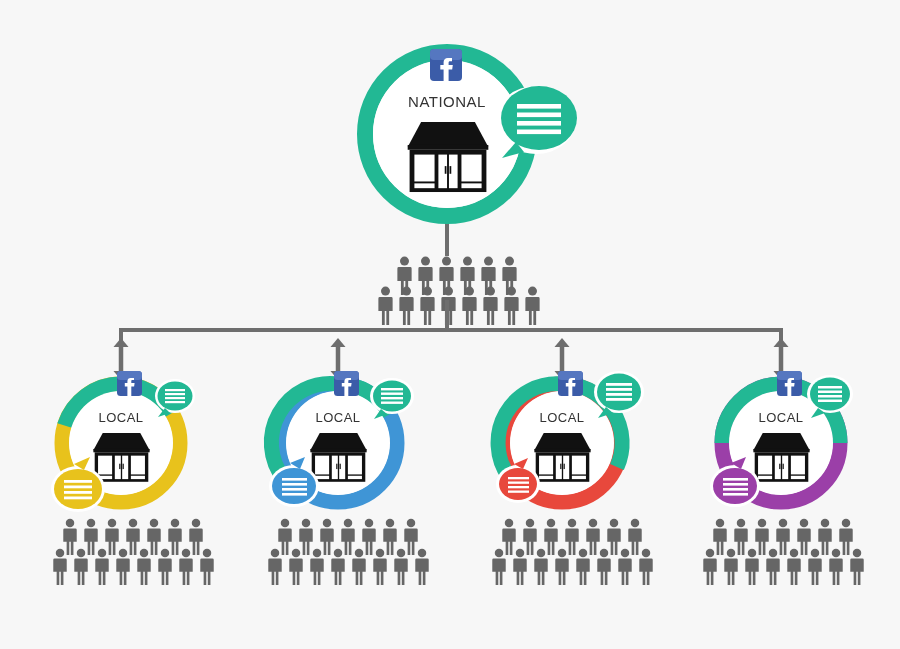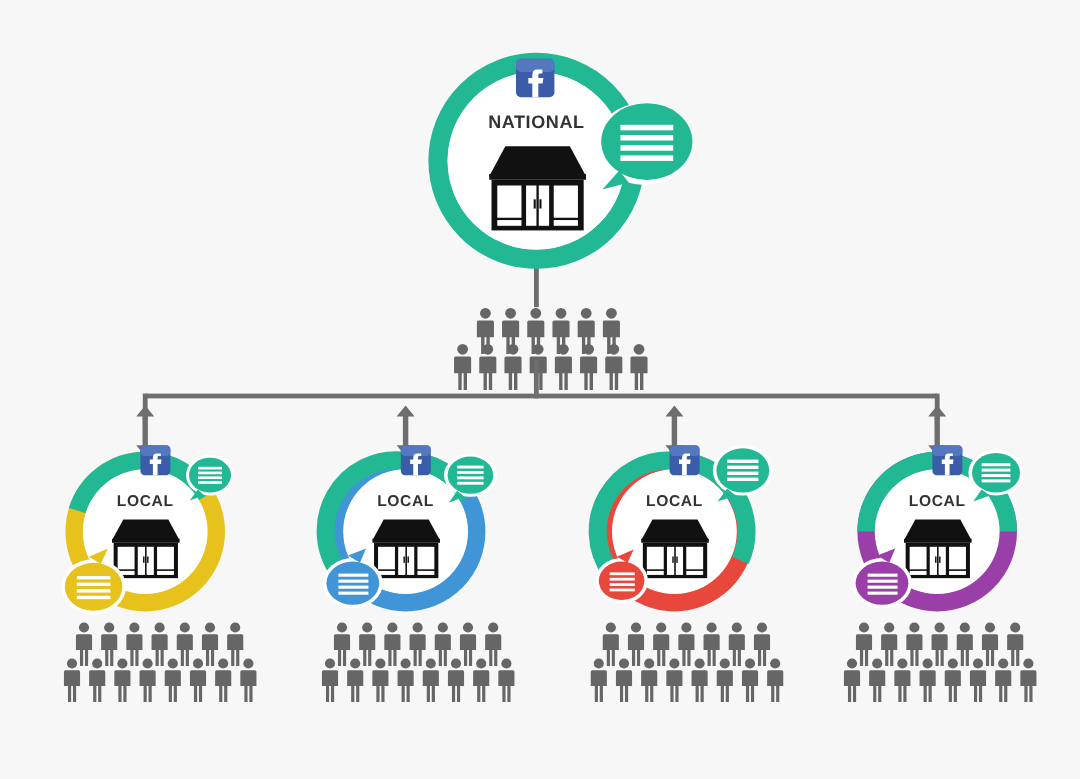--- a/index.html
+++ b/index.html
@@ -12,21 +12,20 @@
     height: 649px;
     position: relative;
     overflow: hidden;
     font-family: "Liberation Sans", sans-serif;
   }
   #stage {
     position: absolute;
     left: 0; top: 0;
     width: 900px;
     height: 649px;
-    font-weight: bold;
   }
   svg.diagram {
     display: block;
     width: 900px;
     height: 649px;
   }
   .node-label {
     font-family: "Liberation Sans", sans-serif;
     fill: #333333;
     letter-spacing: 0.5px;

